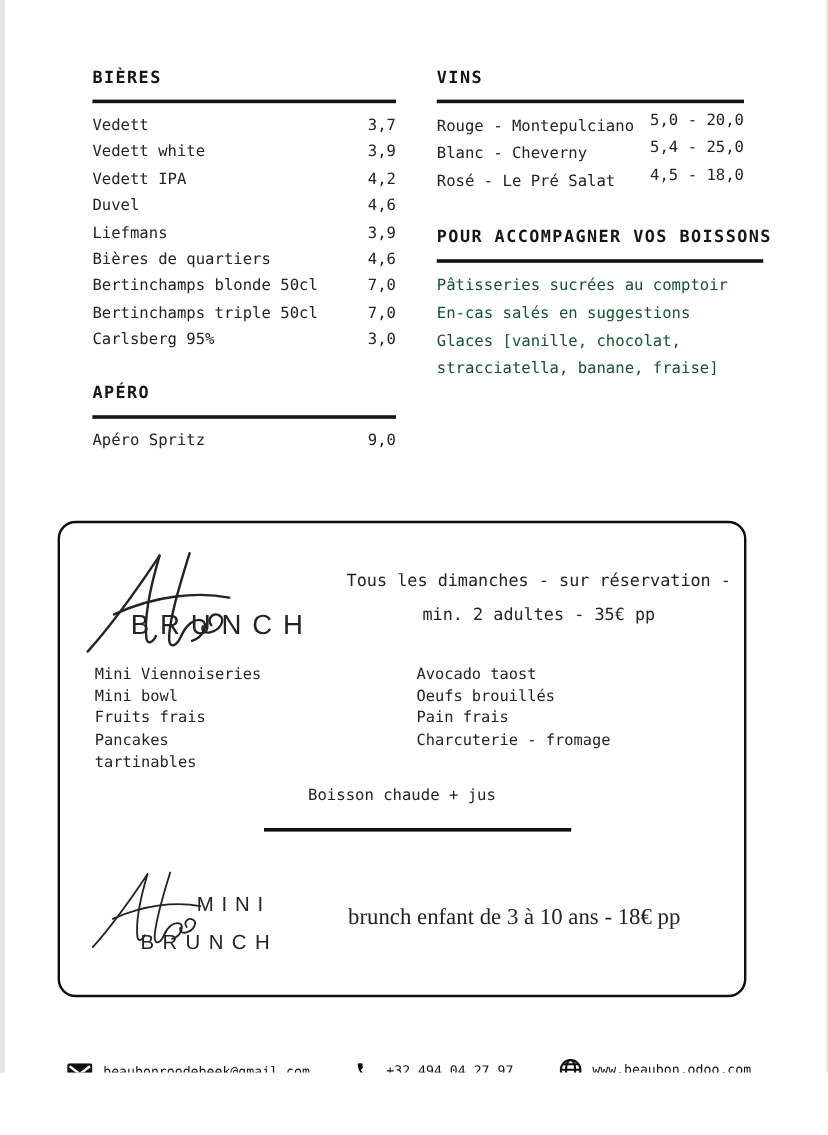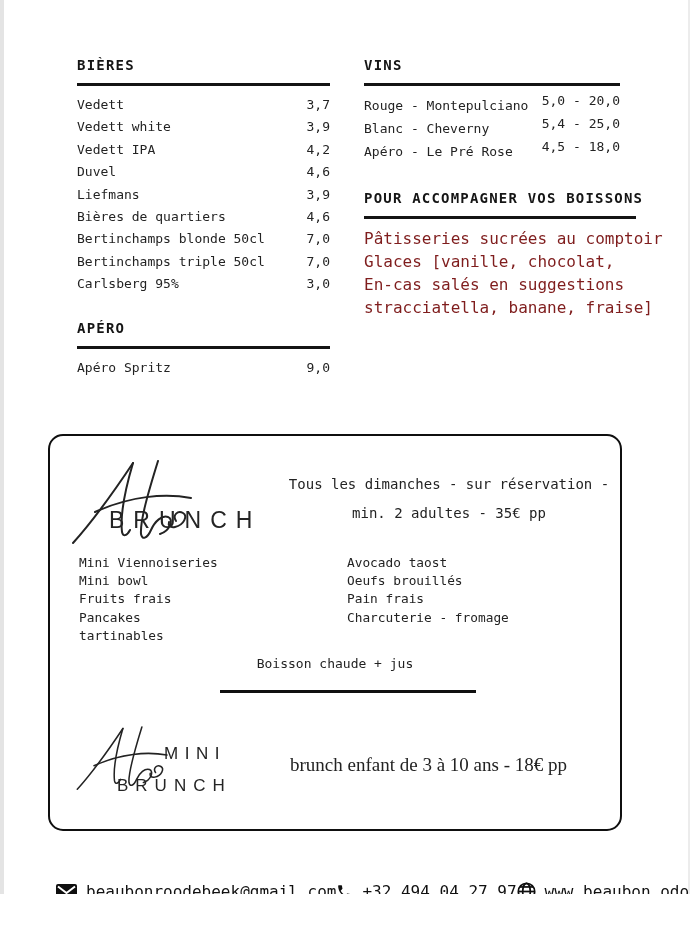--- a/index.html
+++ b/index.html
@@ -20,21 +20,21 @@
   .rule-wide{width:272px;}
 
   .row{display:flex;justify-content:space-between;align-items:baseline;font-size:13px;line-height:22.4px;color:#232323;white-space:nowrap;}
   .iprice{font-weight:normal;}
   .vins-rows{margin-top:3px;}
   .vins-rows .row{line-height:23px;}
   .vins-rows .iprice{transform:translateY(-5px);}
   .apero{margin-top:24px;}
   .accomp{margin-top:27px;}
   .accomp-lines{margin-top:3px;}
-  .accomp-lines p{margin:0;font-size:16px;line-height:23px;color:#7f1d1d;white-space:nowrap;}
+  .accomp-lines p{margin:0;font-size:13px;line-height:23px;color:#14532d;white-space:nowrap;}
 
   .brunch-box{
     position:absolute;left:48px;top:434px;width:574px;height:397px;
     border:2.5px solid #0f0f0f;border-radius:15px;box-sizing:border-box;background:#fff;
   }
   .script-logo path{fill:none;stroke:#232323;stroke-width:2;stroke-linecap:round;}
   .logo-main{position:absolute;left:20px;top:18px;width:220px;height:105px;}
   .logo-main svg{position:absolute;left:0;top:6px;}
   .logo-word{
     position:absolute;left:39px;top:53px;
@@ -49,21 +49,21 @@
 
   .drinks{position:absolute;left:0;top:220px;width:100%;text-align:center;font-size:13px;color:#232323;}
   .divider{position:absolute;left:170px;top:254px;width:256px;height:2.5px;background:#101010;}
 
   .logo-mini{position:absolute;left:25px;top:286px;width:230px;height:100px;text-decoration:underline;}
   .logo-mini svg{position:absolute;left:0;top:4px;}
   .mini-word1{position:absolute;left:89px;top:22px;font-family:"Liberation Sans",sans-serif;font-size:17px;letter-spacing:6.5px;color:#242424;white-space:nowrap;}
   .mini-word2{position:absolute;left:42px;top:54px;font-family:"Liberation Sans",sans-serif;font-size:17px;letter-spacing:7px;color:#242424;white-space:nowrap;}
   .mini-info{position:absolute;left:240px;top:318px;width:330px;font-size:19px;color:#232323;white-space:nowrap;font-family:Liberation Serif, serif;}
 
-  .footer{position:absolute;left:56px;top:882px;width:570px;display:flex;justify-content:space-between;align-items:flex-start;font-size:16px;color:#111;}
+  .footer{position:absolute;left:56px;top:882px;width:570px;display:flex;justify-content:space-between;align-items:flex-end;font-size:11px;color:#111;}
   .contact{display:flex;align-items:center;gap:9px;white-space:nowrap;}
   .contact svg{flex:0 0 auto;display:block;}
 </style>
 </head>
 <body>
 
 <div class="page">
   <div class="edge-left"></div>
   <div class="edge-right"></div>
 
@@ -128,33 +128,33 @@
       <div class="vins-rows">
         <div class="row">
             <span>Rouge - Montepulciano</span>
             <span class="iprice">5,0 - 20,0</span>
           </div>
         <div class="row">
             <span>Blanc - Cheverny</span>
             <span class="iprice">5,4 - 25,0</span>
           </div>
         <div class="row">
-            <span>Apéro - Le Pré Rose</span>
+            <span>Rosé - Le Pré Salat</span>
             <span class="iprice">4,5 - 18,0</span>
           </div>
       </div>
     </div>
 
     <div class="accomp">
       <h2 class="sec-title">POUR ACCOMPAGNER VOS BOISSONS</h2>
       <div class="rule rule-wide"></div>
       <div class="accomp-lines">
         <p>Pâtisseries sucrées au comptoir</p>
+        <p>En-cas salés en suggestions</p>
         <p>Glaces [vanille, chocolat,</p>
-        <p>En-cas salés en suggestions</p>
         <p>stracciatella, banane, fraise]</p>
       </div>
     </div>
   </section>
 
   <div class="brunch-box">
     <div class="logo-main">
       <svg class="script-logo" width="125" height="85" viewBox="0 0 125 85">
         <path d="M3,83 C22,62 45,30 63,3"></path>
         <path d="M63,3 C55,30 50,55 52,72 C53,77 57,76 60,70"></path>

